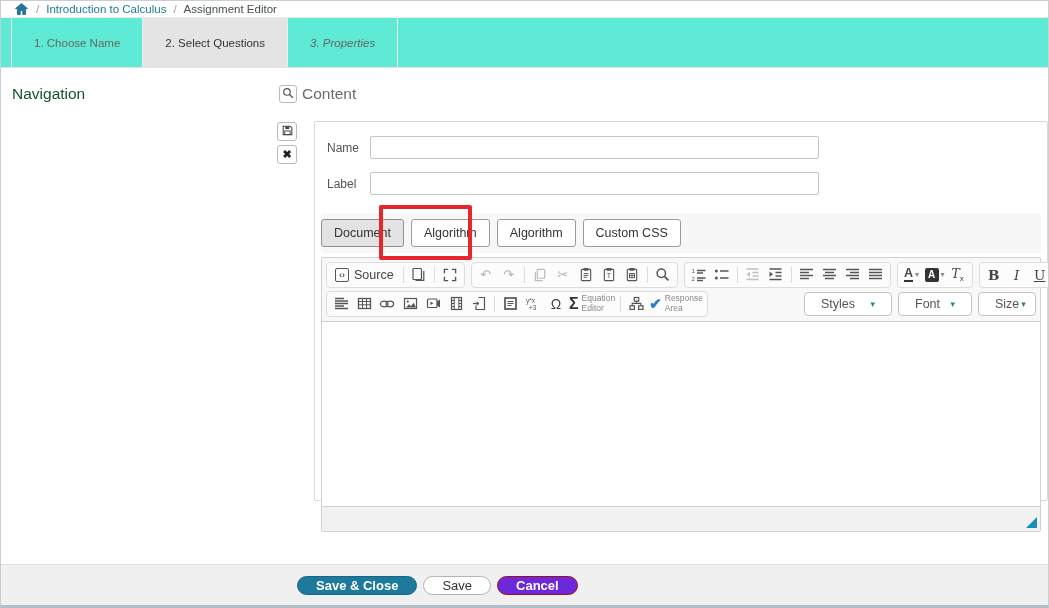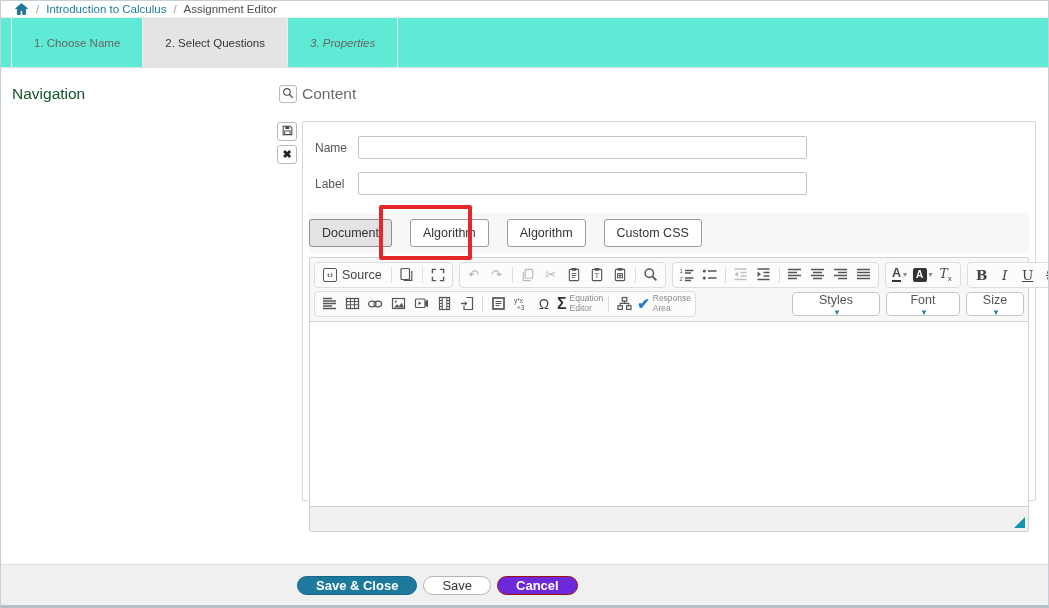--- a/index.html
+++ b/index.html
@@ -29,32 +29,32 @@
   .h-content .ttl { font-size:15.5px; color:#6b6b6b; }
   .mini-btn { width:18px; height:18px; border:1px solid #b9b9b9; border-radius:3px; background:#fff;
               display:flex; align-items:center; justify-content:center; cursor:pointer; }
 
   
   .side-btns { position:absolute; top:121px; left:276px; display:flex; flex-direction:column; gap:4px; }
   .side-btns .mini-btn { width:20px; height:19px; }
   .x-glyph { font-size:11px; color:#222; font-weight:bold; line-height:1; }
 
   
-  .panel { position:absolute; top:120px; left:301px; width:734px; height:380px;
+  .panel { position:absolute; top:120px; left:313px; width:734px; height:380px;
            border:1px solid #d8d8d8; border-radius:2px; background:#fff; }
   .frow { display:flex; align-items:center; margin:14px 0 0 12px; }
   .frow.second { margin-top:13px; }
   .frow label { width:32px; font-size:12px; color:#555; }
   .frow input { margin-left:11px; width:449px; height:23px; border:1px solid #c4c4c4; border-radius:2px;
                 font-size:12px; padding:0 6px; color:#333; font-family:"Liberation Sans",sans-serif; }
 
   
   .etabs { position:absolute; top:91px; left:6px; width:720px; height:40px; background:#f7f7f7;
            border-radius:4px; display:flex; align-items:center; padding-left:0; }
-  .etab { height:28px; display:flex; align-items:center; padding:0 12px; margin-right:18px;
+  .etab { height:28px; display:flex; align-items:center; padding:0 12px; margin-right:7px;
           border:1px solid #9c9c9c; border-radius:3px; background:#fff; font-size:12.5px; color:#333; cursor:pointer; }
   .etab.active { background:#e3e3e3; border-color:#8f8f8f; }
 
   
   .hl-box { position:absolute; left:378px; top:204px; width:93px; height:55px;
             border:4px solid #e5262b; border-radius:2px; z-index:6; pointer-events:none; }
 
   
   .editor { position:absolute; top:135px; left:6px; width:720px; height:275px;
             border:1px solid #d1d1d1; border-radius:2px; display:flex; flex-direction:column; background:#fff; }
@@ -75,21 +75,21 @@
   .ltr.u { text-decoration:underline; } .ltr.s { text-decoration:line-through; }
   .subsup { font-size:12px; color:#444; }
   .subsup sub,.subsup sup { font-size:8px; }
   .acolor { font-size:12.5px; font-weight:bold; color:#444; border-bottom:2px solid #333; line-height:1.1; }
   .abg { width:14px; height:14px; background:#333; border-radius:2px; color:#fff; font-size:10px; font-weight:bold;
          display:inline-flex; align-items:center; justify-content:center; }
   .caret { font-size:8px; color:#888; margin-left:2px; }
   .lbl2 { font-size:8.5px; line-height:1.1; color:#888; margin-left:3px; text-align:left; white-space:pre-line; }
   .check { color:#2a7cc7; font-size:15px; font-weight:bold; }
   .dd { display:flex; align-items:center; justify-content:space-between; border:1px solid #c6c6c6;
-        border-radius:4px; background:#fff; height:24px; padding:0 16px; font-size:12.5px; color:#555; cursor:pointer;flex-direction:column; }
+        border-radius:4px; background:#fff; height:24px; padding:0 16px; font-size:12.5px; color:#555; cursor:pointer; }
   .dd .caret { color:#2e7f9e; font-size:9px; }
   .dd-styles { width:88px; margin-left:auto; } .dd-font { width:74px; } .dd-size { width:58px; }
   .ebody { flex:1; background:#fff; }
   .efoot { height:25px; background:#f1f1f1; border-top:1px solid #d1d1d1; position:relative; }
   .resize { position:absolute; right:3px; bottom:3px; width:0; height:0;
             border-left:11px solid transparent; border-bottom:11px solid #1691b4; cursor:nwse-resize; }
 
   
   .bbar { position:absolute; left:0; right:0; bottom:0; height:41px; background:#f0f0f0;
           border-top:1px solid #dedede; display:flex; align-items:center; padding-left:296px; gap:6px; }

